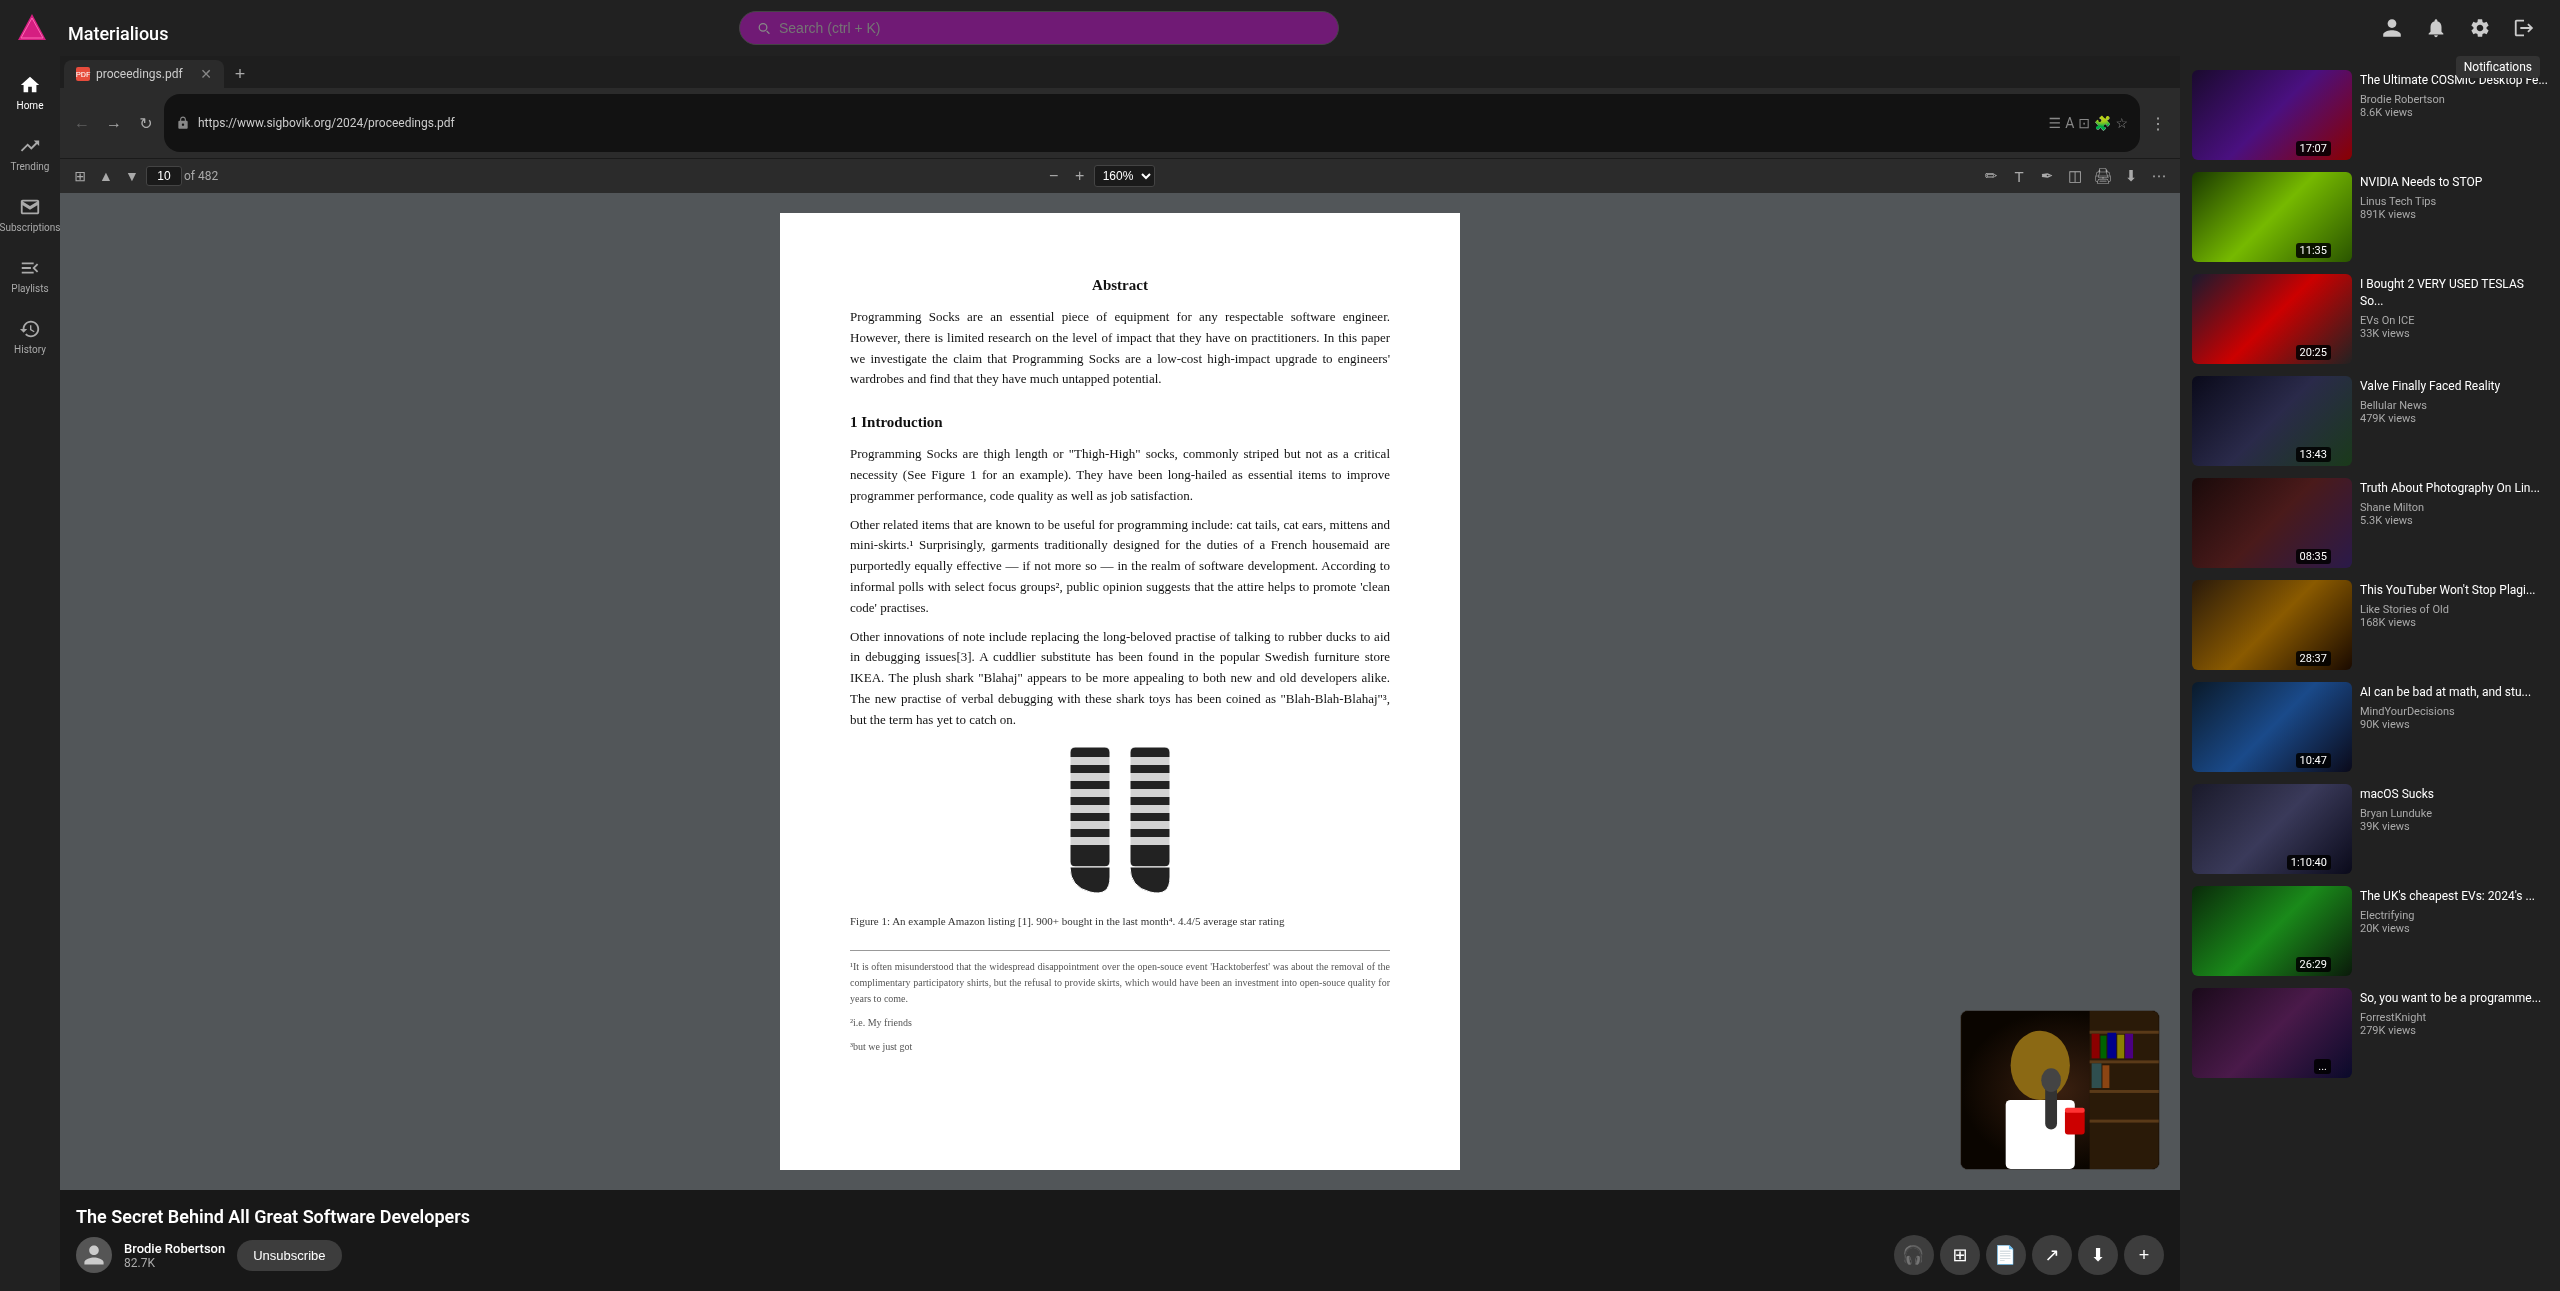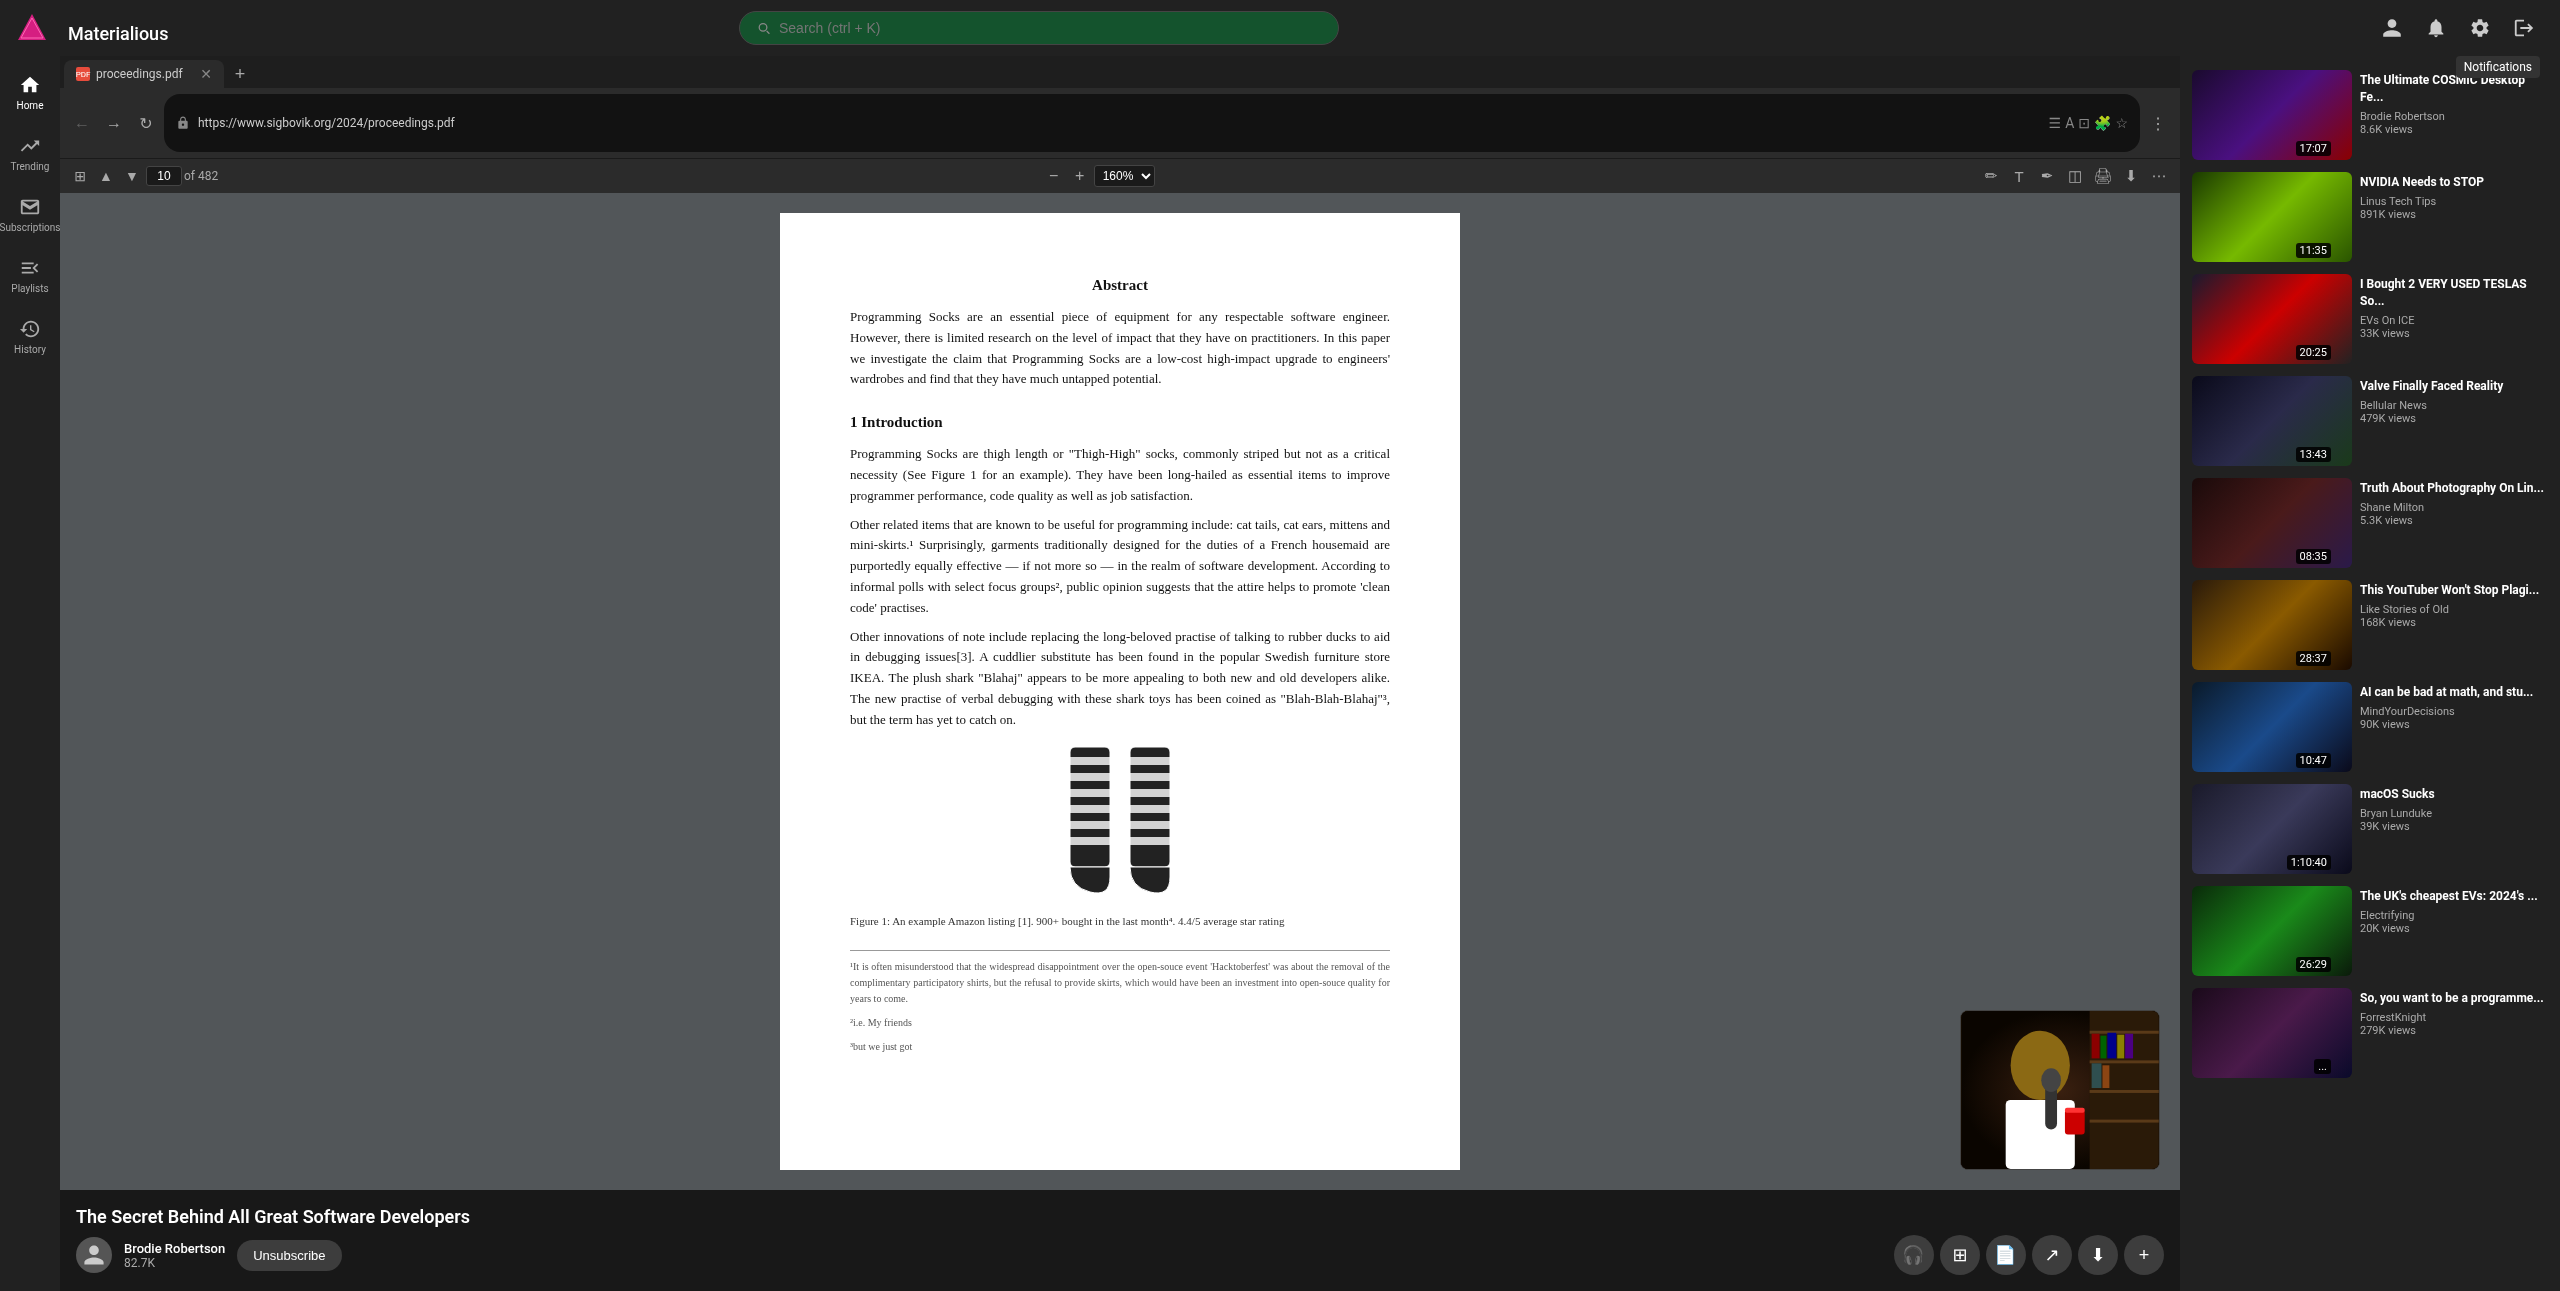--- a/index.html
+++ b/index.html
@@ -41,21 +41,21 @@
       color: #fff;
     }
     .search-bar {
       flex: 1;
       max-width: 600px;
       margin: 0 auto;
     }
     .search-input-wrap {
       display: flex;
       align-items: center;
-      background: #14532d;
+      background: #701a75;
       border: 1px solid #444;
       border-radius: 20px;
       padding: 8px 16px;
       gap: 8px;
       cursor: text;
     }
     .search-input-wrap input {
       background: none;
       border: none;
       outline: none;
@@ -489,21 +489,21 @@
       padding: 1px 4px;
       border-radius: 3px;
     }
     .rec-info {
       flex: 1;
       padding: 2px 0;
     }
     .rec-title {
       font-size: 12px;
       color: #fff;
-      font-weight: 700;
+      font-weight: 400;
       line-height: 1.4;
       margin-bottom: 4px;
       display: -webkit-box;
       -webkit-line-clamp: 2;
       -webkit-box-orient: vertical;
       overflow: hidden;
     }
     .rec-channel {
       font-size: 11px;
       color: #aaa;

